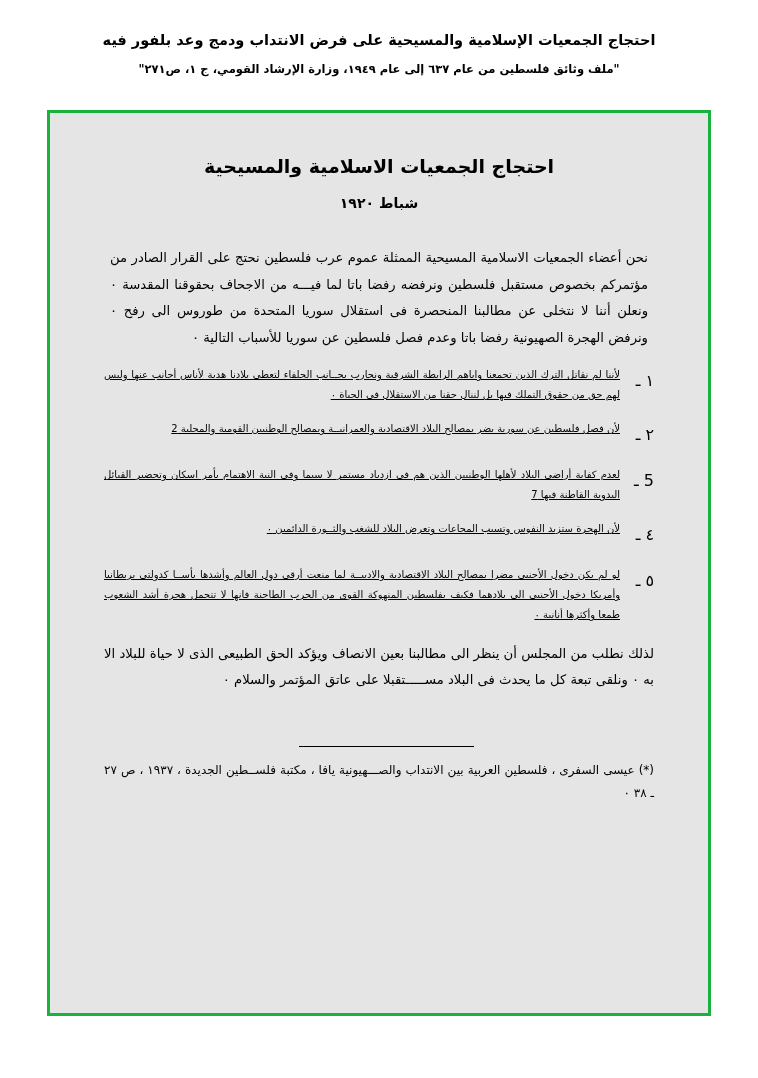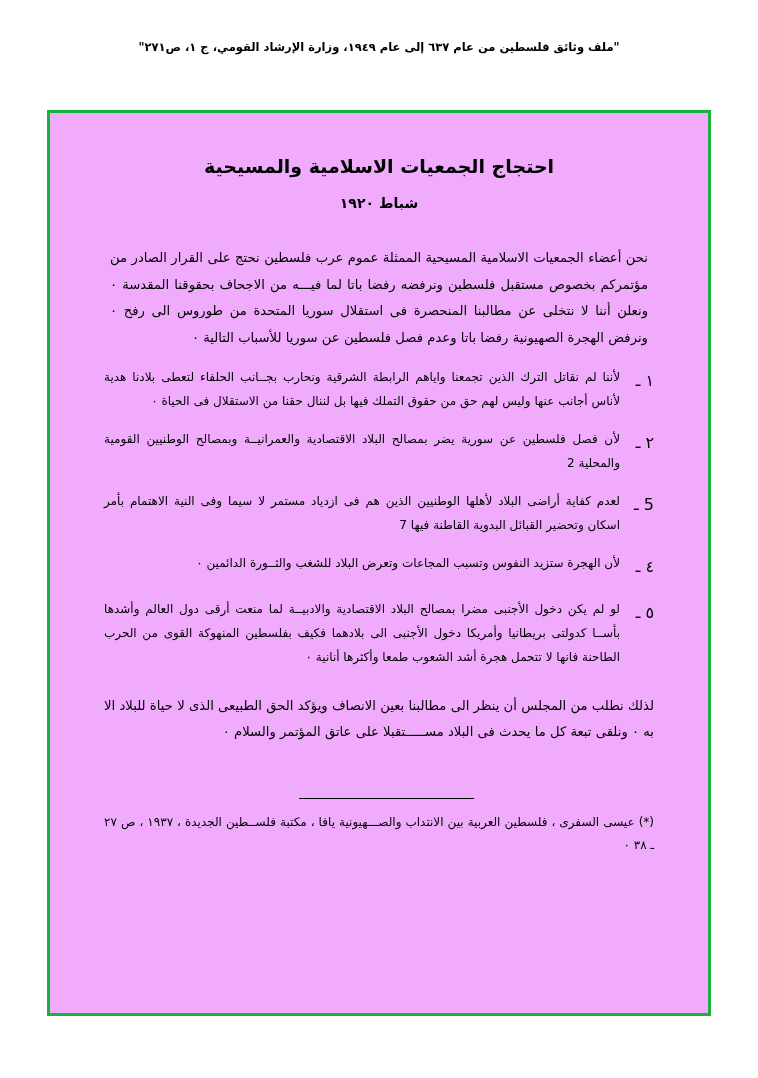--- a/index.html
+++ b/index.html
@@ -42,21 +42,21 @@
   }
 
   
   .frame {
     position: absolute;
     top: 110px;
     right: 47px;
     left: 47px;
     bottom: 62px;
     border: 3px solid #19b23c;
-    background: #f0abfc;
+    background: #e5e5e5;
     box-sizing: border-box;
   }
 
   .frame-inner {
     padding: 38px 54px 20px 54px;
     height: 100%;
     box-sizing: border-box;
   }
 
   
@@ -107,27 +107,28 @@
   .item-num {
     flex: 0 0 auto;
     width: 34px;
     font-size: 16px;
     line-height: 2.0;
     letter-spacing: 0;
     white-space: nowrap;
   }
   .item-text {
     flex: 1 1 auto;
-    font-size: 12px;
+    font-size: 10px;
     line-height: 2.0;
     text-align: justify;
+    text-decoration: underline;
   }
 
   .closing {
-    margin-top: 24px;
+    margin-top: 16px;
   }
 
   
   .footnote-rule {
     margin: 52px 0 0 0;
     border: none;
     border-top: 1.3px solid #000;
     width: 175px;
     margin-right: 180px;
   }
@@ -138,20 +139,21 @@
     text-align: justify;
     letter-spacing: 0.4px;
   }
 </style>
 </head>
 <body>
 
 <div class="page">
 
   <div class="doc-header">
+    <div class="h-title">احتجاج الجمعيات الإسلامية والمسيحية على فرض الانتداب ودمج وعد بلفور فيه</div>
     <div class="h-source">"ملف وثائق فلسطين من عام ٦٣٧ إلى عام ١٩٤٩، وزارة الإرشاد القومي، ج ١، ص٢٧١"</div>
   </div>
 
   <div class="frame">
     <div class="frame-inner">
 
       <div class="title-block">
         <div class="main-title">احتجاج الجمعيات الاسلامية والمسيحية</div>
         <div class="date-line">شباط ١٩٢٠</div>
       </div>

